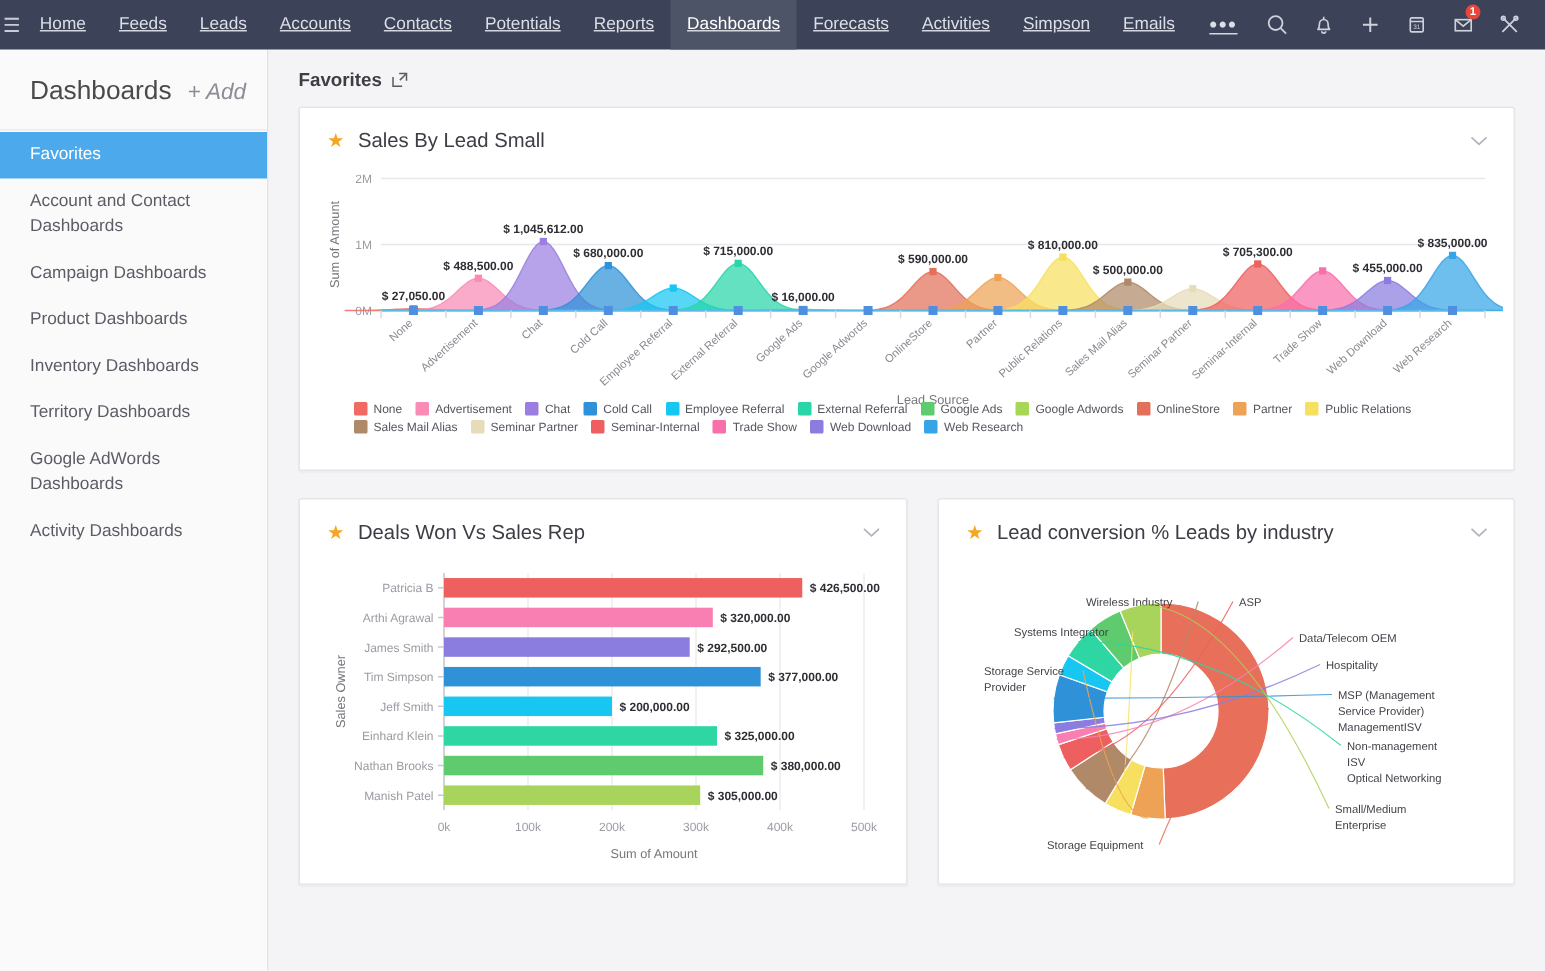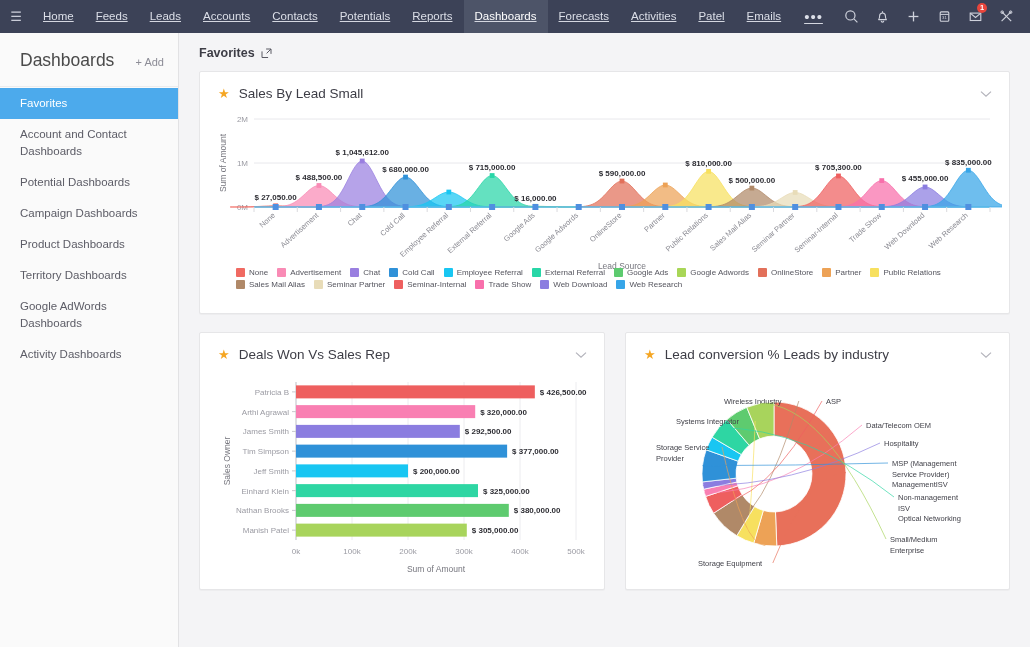--- a/index.html
+++ b/index.html
@@ -49,21 +49,21 @@
   .sidebar {
     width: 179px; background: #fafafa; border-right: 1px solid #e2e2e4;
     display: flex; flex-direction: column; position: relative;
   }
   .sbhead {
     padding: 17px 14px 15px 20px; display: flex; align-items: baseline;
     border-bottom: 1px solid #ececed;
   }
   .sbtitle { font-size: 17.5px; color: #4a4a4a; font-weight: 400; }
   .sbadd {
-    margin-left: auto; font-size: 11px; color: #8c8c96; cursor: pointer;
+    margin-left: auto; font-size: 15px; color: #8c8c96; cursor: pointer; font-style: italic;
   }
   .sblist { padding-top: 1px; }
   .sbitem {
     padding: 7px 20px; font-size: 11.5px; color: #5c5c66; cursor: pointer;
     line-height: 17px;
   }
   .sbitem.active { background: #4caaec; color: #fff; }
   .sbfoot {
     margin-top: auto; border-top: 1px solid #e8e8ea; padding: 8px 0 9px 14px;
     font-size: 10px; color: #9a9aa2;
@@ -118,21 +118,21 @@
     <div class="navitem">Home</div>
     <div class="navitem">Feeds</div>
     <div class="navitem">Leads</div>
     <div class="navitem">Accounts</div>
     <div class="navitem">Contacts</div>
     <div class="navitem">Potentials</div>
     <div class="navitem">Reports</div>
     <div class="navitem active">Dashboards</div>
     <div class="navitem">Forecasts</div>
     <div class="navitem">Activities</div>
-    <div class="navitem">Patel</div>
+    <div class="navitem">Simpson</div>
     <div class="navitem">Emails</div>
     <div class="navitem dots">•••</div>
   </div>
   <div class="navright">
     <div class="navicon">
       <svg width="15" height="15" viewBox="0 0 15 15">
           <circle cx="6.4" cy="6.4" r="4.6" fill="none" stroke="#cfd2dc" stroke-width="1.2"></circle>
           <line x1="9.9" y1="9.9" x2="13.4" y2="13.4" stroke="#cfd2dc" stroke-width="1.2"></line>
         </svg>
     </div>
@@ -177,23 +177,23 @@
 <div class="body">
 
   <div class="sidebar">
     <div class="sbhead">
       <div class="sbtitle">Dashboards</div>
       <div class="sbadd">+ Add</div>
     </div>
     <div class="sblist">
       <div class="sbitem active">Favorites</div>
       <div class="sbitem">Account and Contact Dashboards</div>
-      <div class="sbitem">Potential Dashboards</div>
       <div class="sbitem">Campaign Dashboards</div>
       <div class="sbitem">Product Dashboards</div>
+      <div class="sbitem">Inventory Dashboards</div>
       <div class="sbitem">Territory Dashboards</div>
       <div class="sbitem">Google AdWords Dashboards</div>
       <div class="sbitem">Activity Dashboards</div>
     </div>
   </div>
 
   <div class="main">
     <div class="crumbrow">
       <span class="crumb">Favorites</span>
       <span class="extlink">

